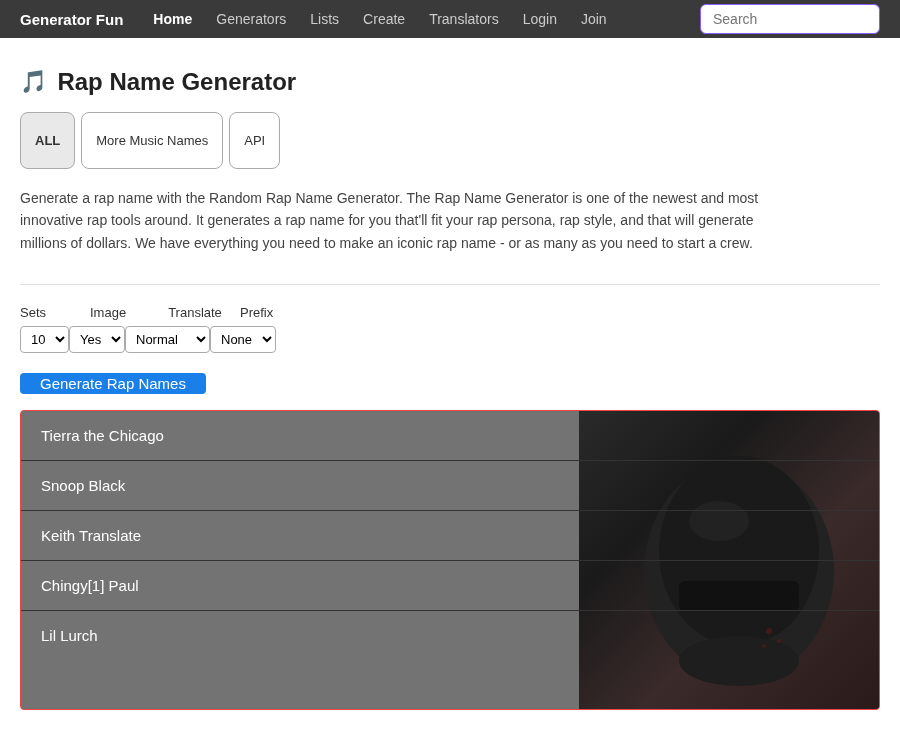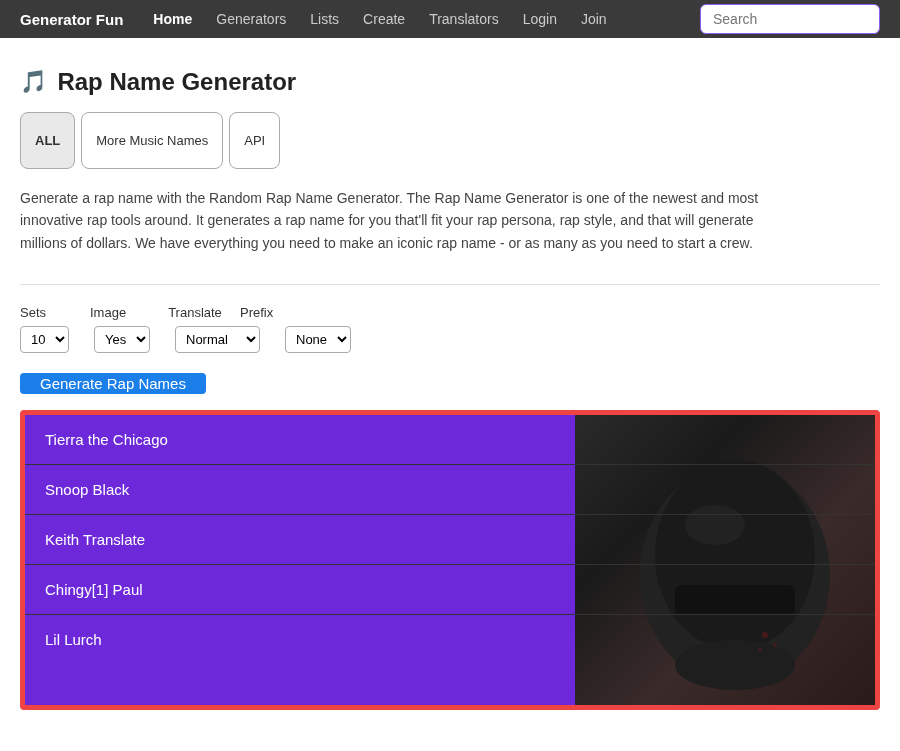--- a/index.html
+++ b/index.html
@@ -117,21 +117,21 @@
       color: #333;
       font-weight: normal;
       width: 70px;
     }
     .ctrl-label:nth-child(2) { width: 60px; }
     .ctrl-label:nth-child(3) { width: 90px; text-align: center; }
     .ctrl-label:nth-child(4) { width: 70px; }
 
     .controls-row {
       display: flex;
-      gap: 25px;
+      gap: 0;
       margin-bottom: 20px;
       align-items: center;
     }
     .ctrl-select {
       padding: 4px 6px;
       border: 1px solid #aaa;
       border-radius: 4px;
       background: #fff;
       font-size: 13px;
       cursor: pointer;
@@ -144,25 +144,25 @@
       border: none;
       padding: 2px 20px;
       border-radius: 4px;
       font-size: 15px;
       cursor: pointer;
       margin-bottom: 16px;
     }
 
     
     .results-box {
-      border: 5px solid #ef4444;
+      border: 1px solid #ef4444;
       border-radius: 4px;
       overflow: hidden;
       position: relative;
-      background: #6d28d9;
+      background: #737373;
       min-height: 300px;
     }
     .results-bg {
       position: absolute;
       right: 0;
       top: 0;
       bottom: 0;
       width: 300px;
       background: linear-gradient(135deg, #2a2a2a 0%, #1a1a1a 30%, #3a2a2a 60%, #2a1a1a 100%);
       

